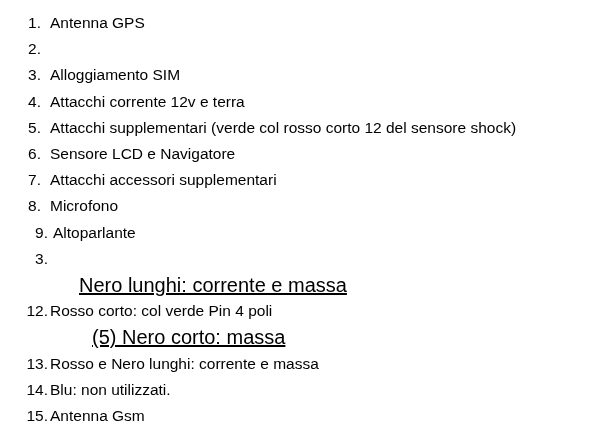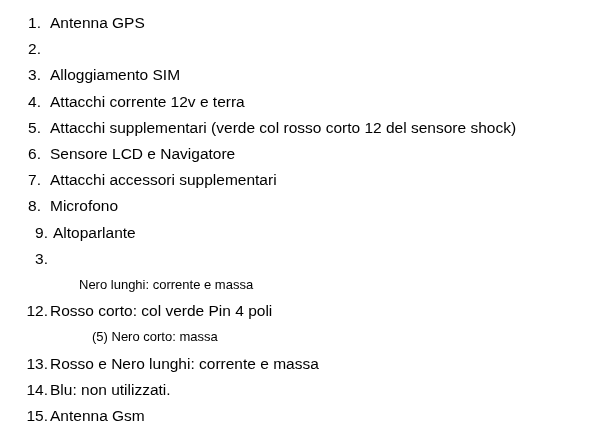--- a/index.html
+++ b/index.html
@@ -47,23 +47,24 @@
     margin-right: 2px;
   }
   .num.w-wide-gap {
     width: 26px;
     margin-right: 5px;
   }
   .txt {
     flex: 0 1 auto;
   }
   .cont {
-    font-size: 13px;
+    font-size: 20px;
     line-height: 26.2px;
     white-space: nowrap;
+    text-decoration: underline;
   }
   .cont.indent-1 { padding-left: 57px; }
   .cont.indent-2 { padding-left: 70px; }
 </style>
 </head>
 <body>
 
 <div class="page">
   <ul class="item-list">
 

